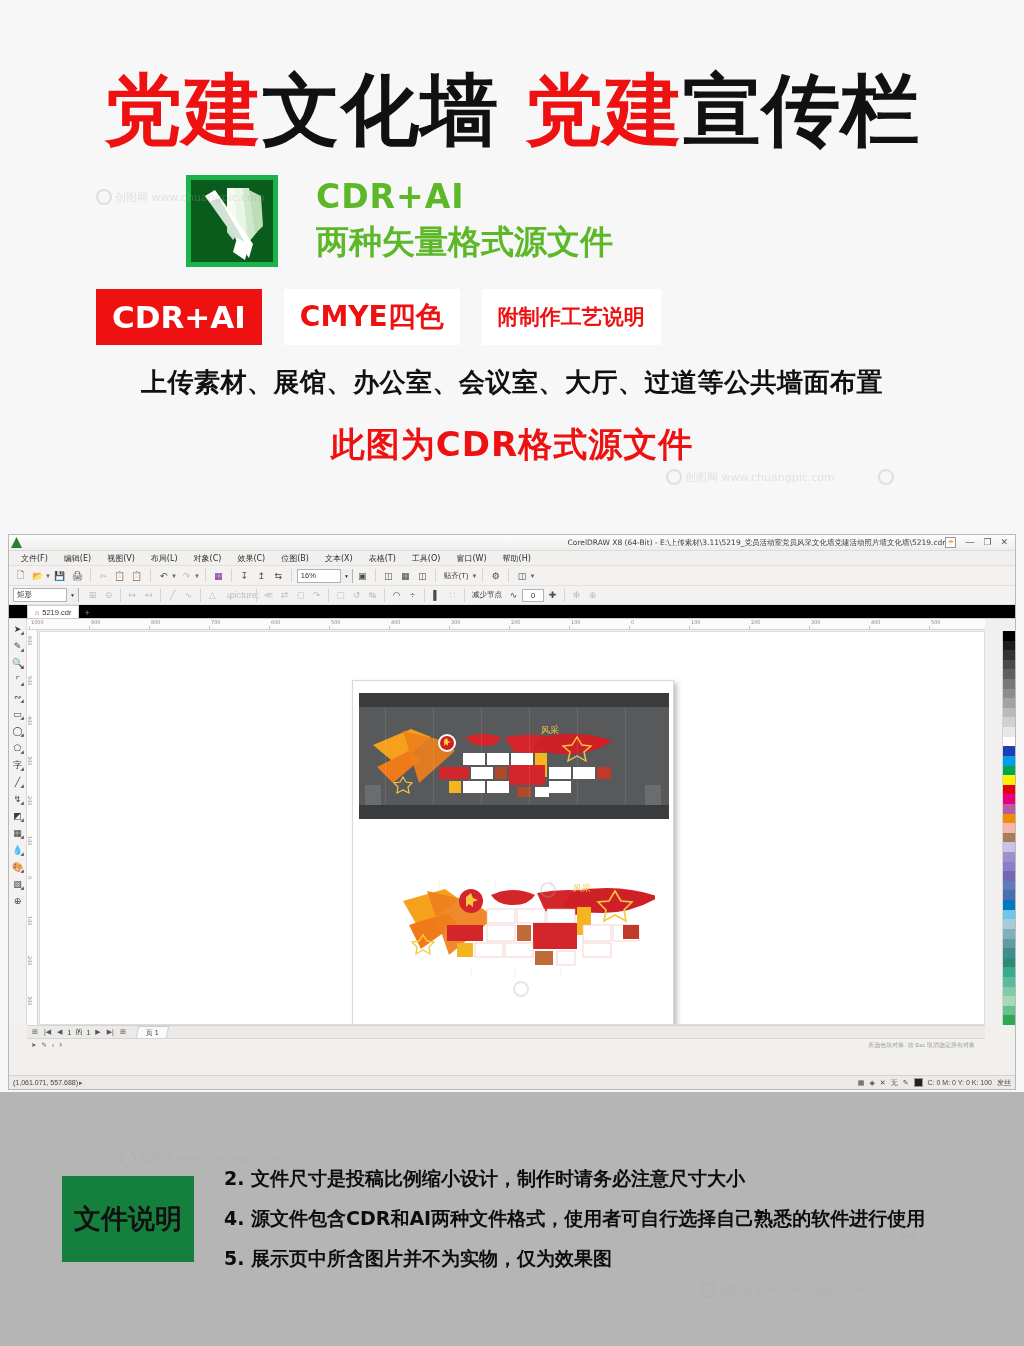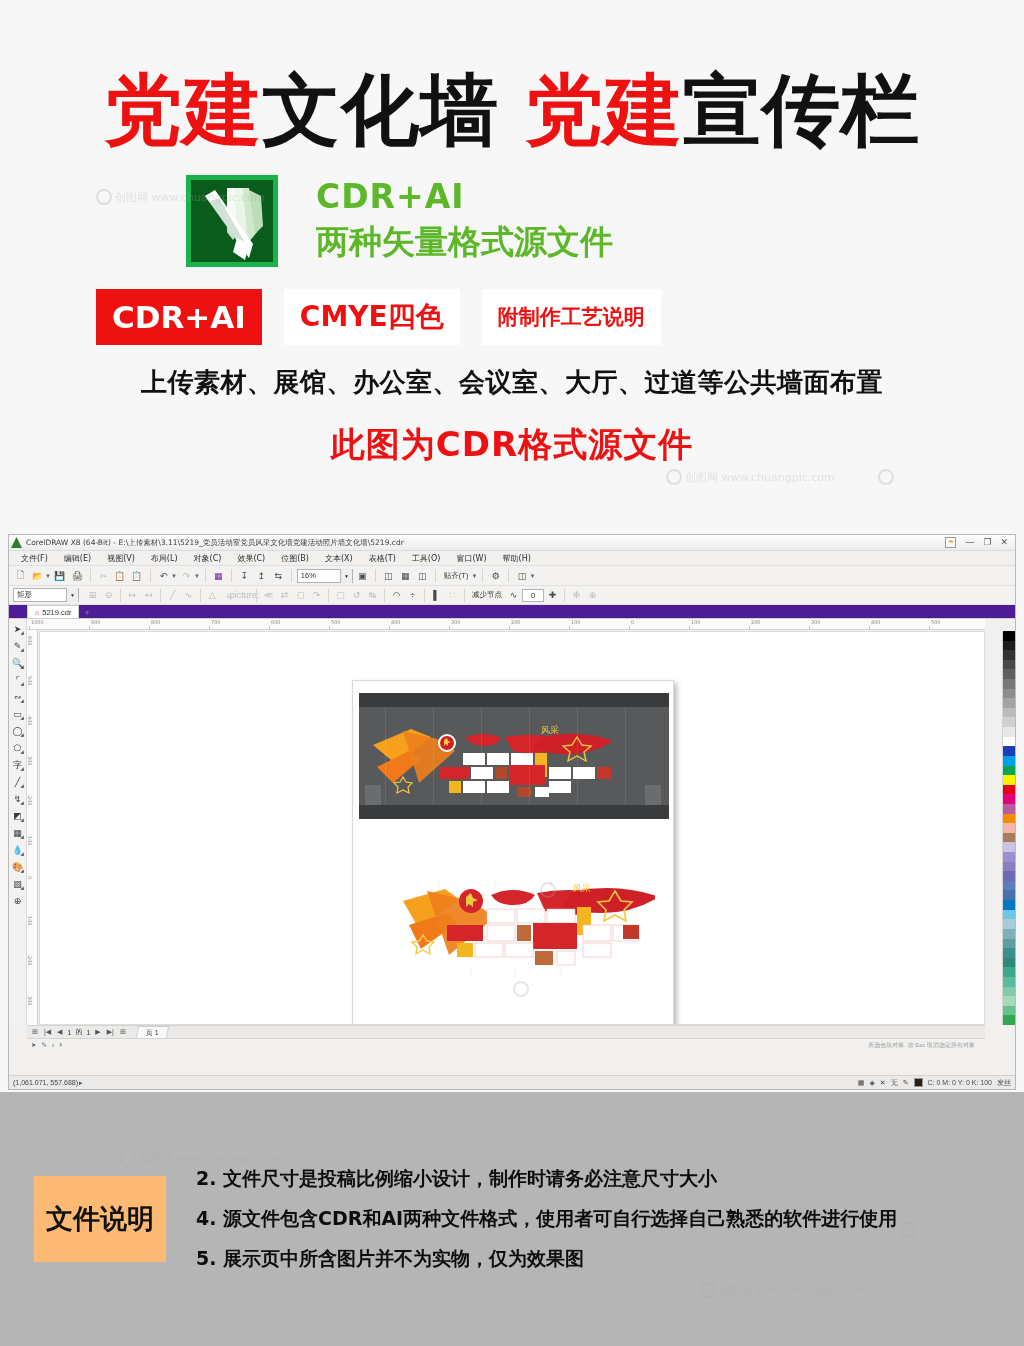--- a/index.html
+++ b/index.html
@@ -100,20 +100,21 @@
   }
   .tb-ico {
     width: 11px; height: 11px; background: #2e7d32;
     margin-right: 4px; flex: none;
     clip-path: polygon(0 100%, 50% 0, 100% 100%);
   }
   .tb-title {
     font-size: 7.5px; color: #3a3a3a; white-space: nowrap;
     overflow: hidden; text-overflow: ellipsis; flex: 1;
     font-family: "DejaVu Sans", sans-serif;
+    text-align: right;
   }
   .winbtns { display: flex; align-items: center; gap: 9px; padding-right: 5px; }
   .winbtn { font-size: 9px; color: #555; cursor: default; line-height: 1; }
   .winbtn.user { width: 11px; height: 11px; border: 1px solid #999; background: #fff;
      display:flex;align-items:center;justify-content:center;font-size:7px;color:#e8a33d;}
 
   .menubar {
     height: 15px; background: #f1f0ee; display: flex; align-items: center;
     padding-left: 4px; border-bottom: 1px solid #e2e1df;
   }
@@ -158,21 +159,21 @@
     position: absolute; right: 0; top: -1px; width: 12px; height: 14px;
     background: #eee; border-left: 1px solid #b3b3b3;
     display: flex; align-items: center; justify-content: center; font-size: 5px;
   }
   .numbox {
     width: 22px; height: 13px; background: #fff; border: 1px solid #b3b3b3;
     font-size: 7.5px; display: flex; align-items: center; justify-content: center;
   }
 
   .tabbar {
-    height: 14px; background: #4c1d95; display: flex; align-items: flex-end;
+    height: 14px; background: #000000; display: flex; align-items: flex-end;
     padding-left: 18px; border-bottom: 1px solid #cfcecc;
   }
   .doctab {
     background: #fff; border: 1px solid #cfcecc; border-bottom: none;
     height: 13px; display: flex; align-items: center; gap: 3px;
     padding: 0 7px; font-size: 7.5px; color: #333;
   }
   .doctab .home { color: #c0392b; font-size: 7px; }
   .tabplus { font-size: 9px; color: #888; margin-left: 5px; }
 
@@ -262,21 +263,21 @@
   .sb-coord { font-size: 7px; color: #444; }
   .sb-right { margin-left: auto; display: flex; align-items: center; gap: 5px; }
   .sw { width: 9px; height: 9px; border: 1px solid #999; }
 
   
   .footer {
     position: absolute; left: 0; top: 1092px; width: 1024px; height: 254px;
     background: #b5b5b5; display: flex; align-items: center;
   }
   .fs-label {
-    margin-left: 34px; background: #fdba74; color: #111;
+    margin-left: 62px; background: #15803d; color: #111;
     font-size: 27px; font-weight: bold; padding: 25px 12px;
     font-family: "DejaVu Sans", sans-serif; flex: none; white-space: nowrap;
   }
   .fs-list { margin-left: 30px; display: flex; flex-direction: column; gap: 14px; }
   .fs-item {
     font-size: 19px; color: #0d0d0d; font-weight: 600;
     font-family: "DejaVu Sans", sans-serif; white-space: nowrap;
   }
 </style>
 </head>

